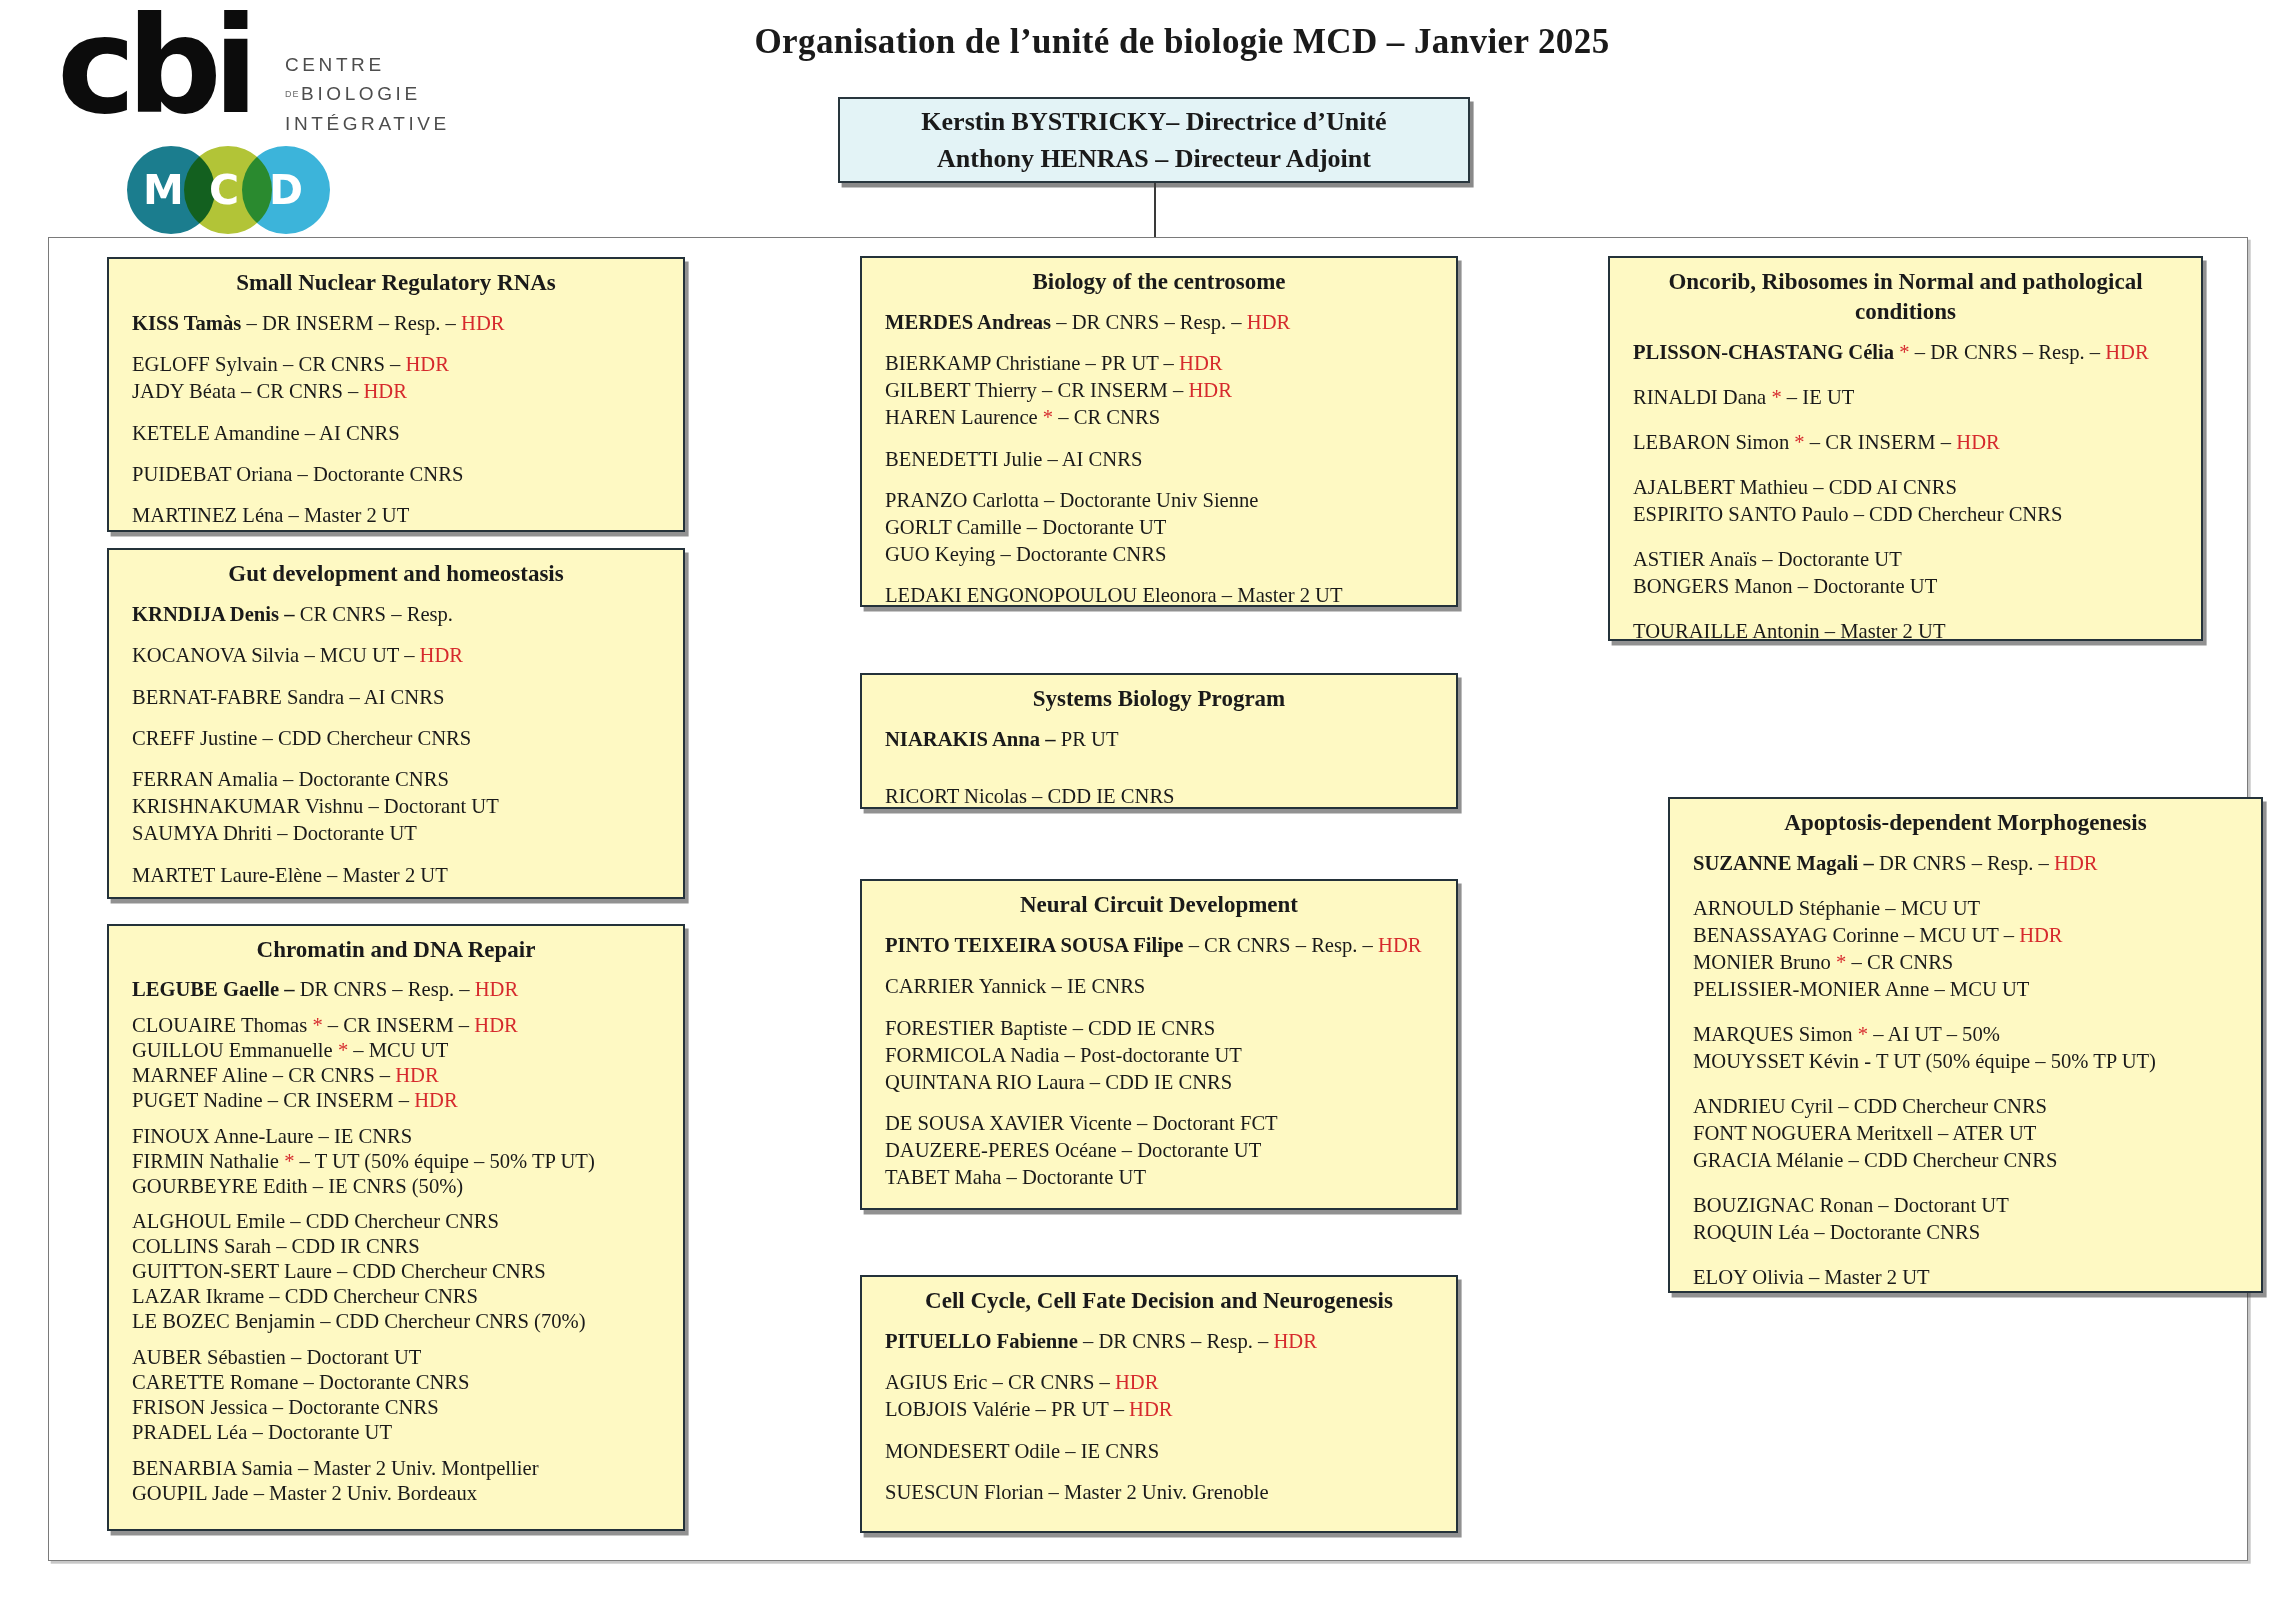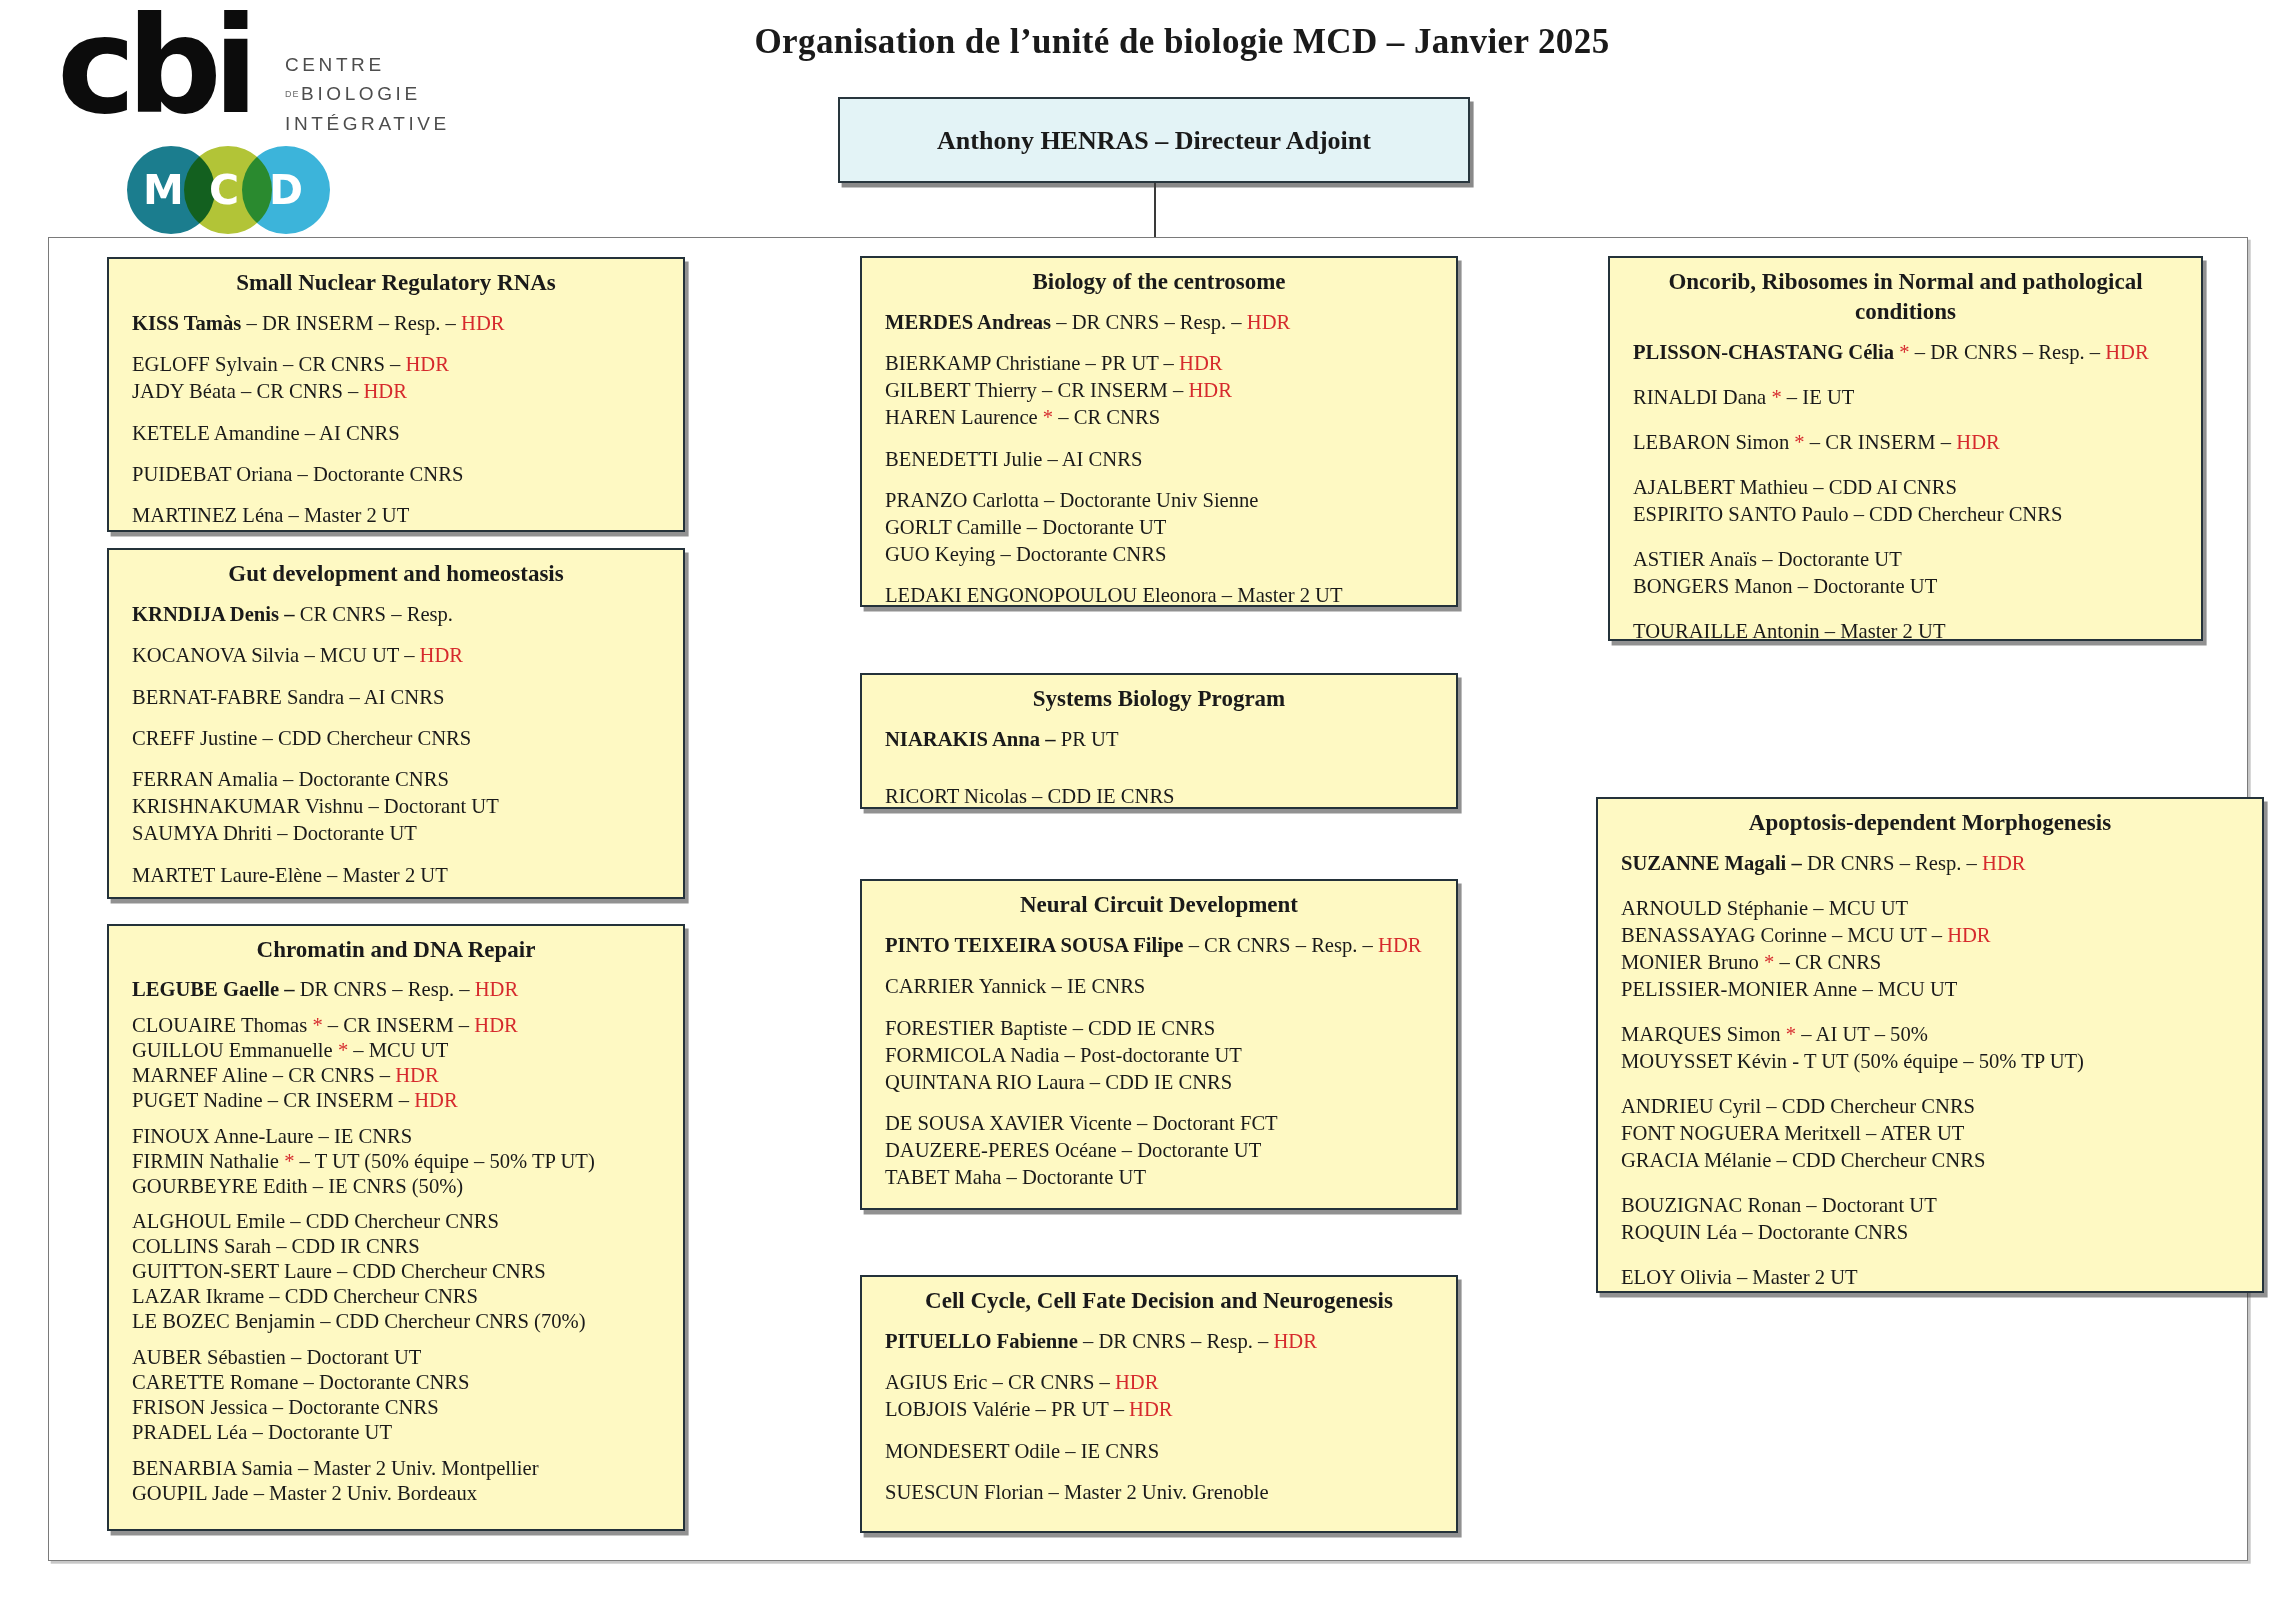--- a/index.html
+++ b/index.html
@@ -66,20 +66,21 @@
     <div class="mcd-circle mcd-c1"></div>
     <div class="mcd-circle mcd-c2"></div>
     <div class="mcd-circle mcd-c3"></div>
     <div class="mcd-letter mcd-m">M</div>
     <div class="mcd-letter mcd-cl">C</div>
     <div class="mcd-letter mcd-d">D</div>
   </div>
 
   <div class="main-title">Organisation de l’unité de biologie MCD – Janvier 2025</div>
   <div class="director-box">
+    <div class="dline">Kerstin BYSTRICKY– Directrice d’Unité</div>
     <div class="dline">Anthony HENRAS – Directeur Adjoint</div>
   </div>
   <div class="connector"></div>
 
   <div class="outer-frame"></div>
 
   <div class="team-box" style="left:107px;top:257px;width:578px;height:275px;">
     <div class="team-title">Small Nuclear Regulatory RNAs</div>
     <div class="team-body">
         <div class="group">
@@ -255,21 +256,21 @@
         </div>
         <div class="group">
           <div class="line"><span class="seg-n">ASTIER Anaïs – Doctorante UT</span></div>
           <div class="line"><span class="seg-n">BONGERS Manon – Doctorante UT</span></div>
         </div>
         <div class="group">
           <div class="line"><span class="seg-n">TOURAILLE Antonin – Master 2 UT</span></div>
         </div>
       </div>
   </div>
-  <div class="team-box roomy" style="left:1596px;top:797px;width:668px;height:496px;">
+  <div class="team-box roomy" style="left:1668px;top:797px;width:595px;height:496px;">
     <div class="team-title">Apoptosis-dependent Morphogenesis</div>
     <div class="team-body">
         <div class="group">
           <div class="line"><span class="seg-b">SUZANNE Magali – </span><span class="seg-n">DR CNRS – Resp. – </span><span class="seg-r">HDR</span></div>
         </div>
         <div class="group">
           <div class="line"><span class="seg-n">ARNOULD Stéphanie – MCU UT</span></div>
           <div class="line"><span class="seg-n">BENASSAYAG Corinne – MCU UT – </span><span class="seg-r">HDR</span></div>
           <div class="line"><span class="seg-n">MONIER Bruno </span><span class="seg-r">*</span><span class="seg-n"> – CR CNRS</span></div>
           <div class="line"><span class="seg-n">PELISSIER-MONIER Anne – MCU UT</span></div>

